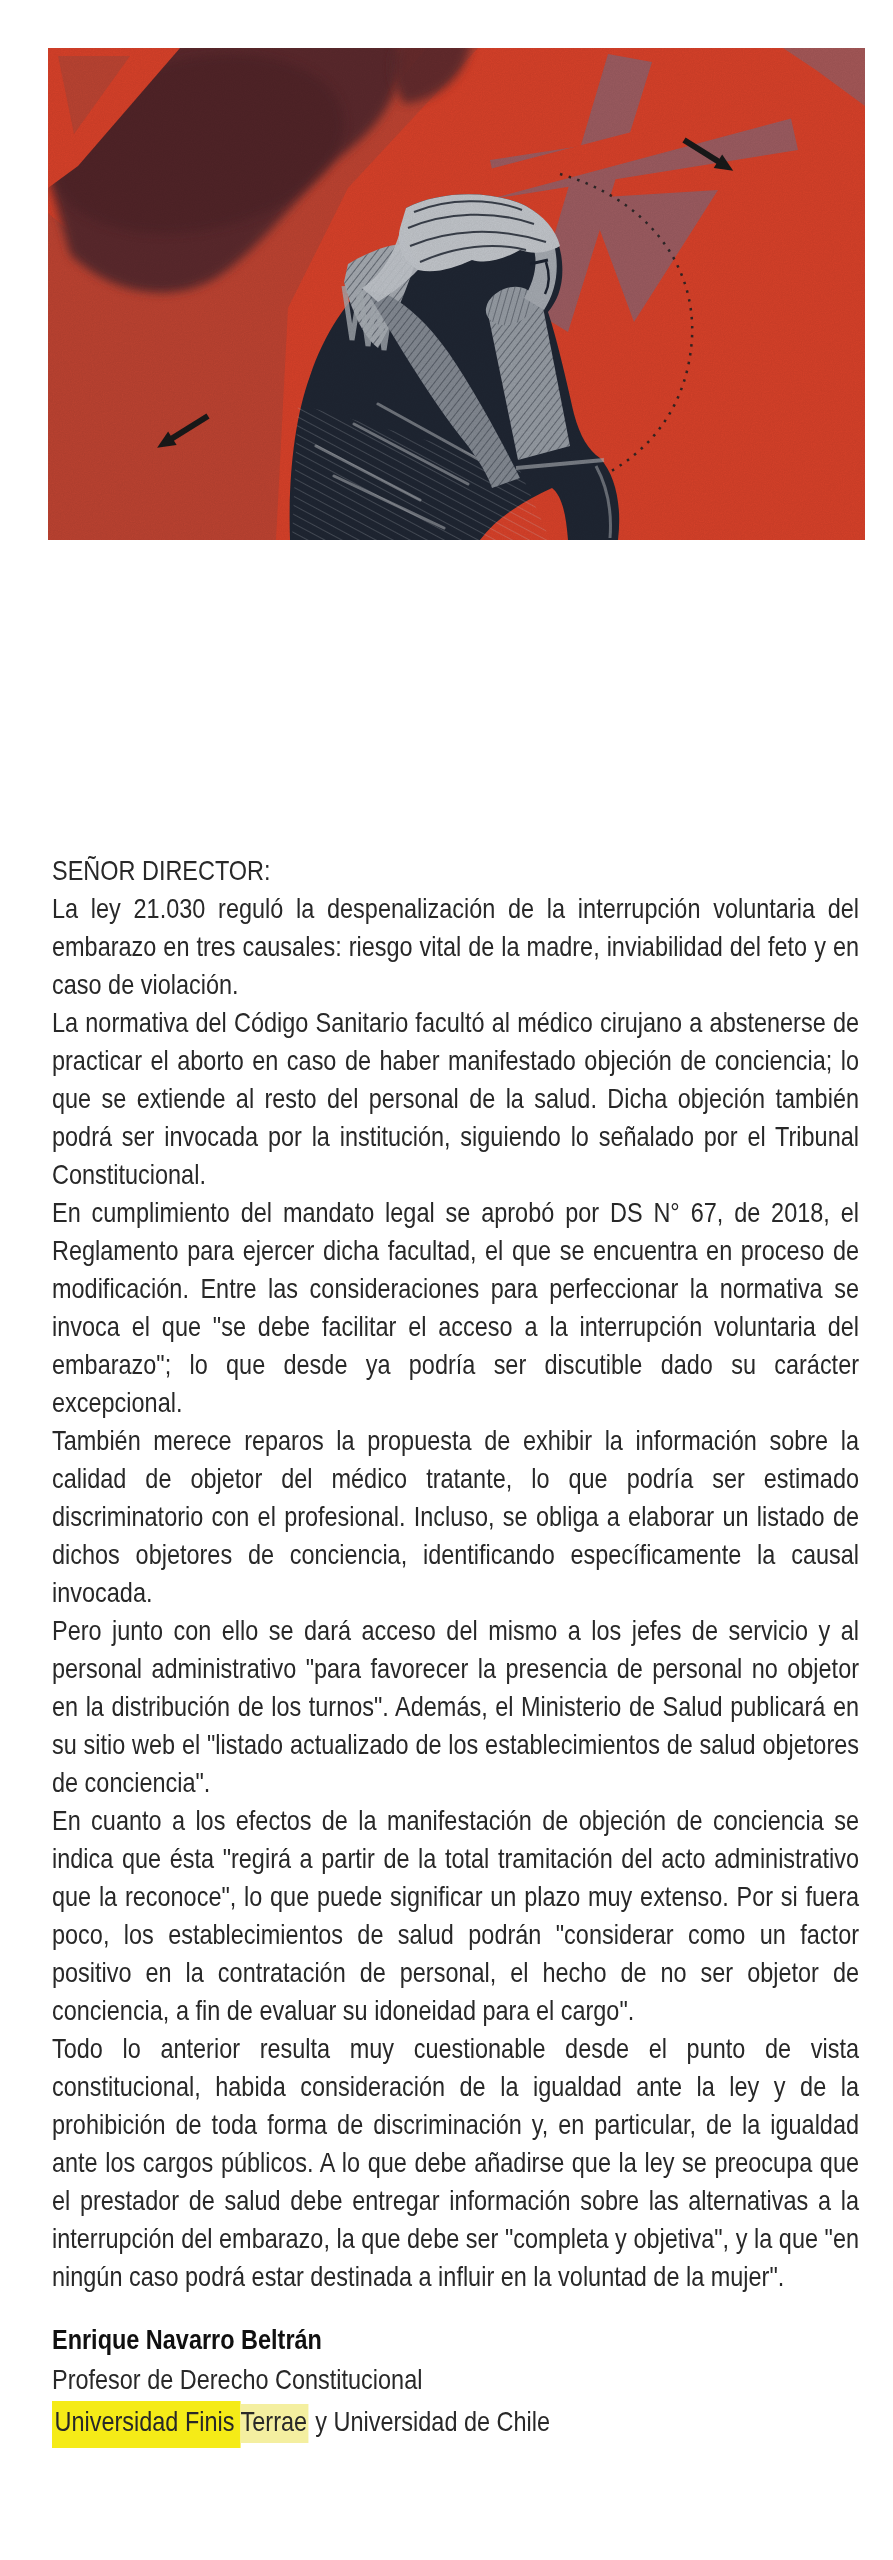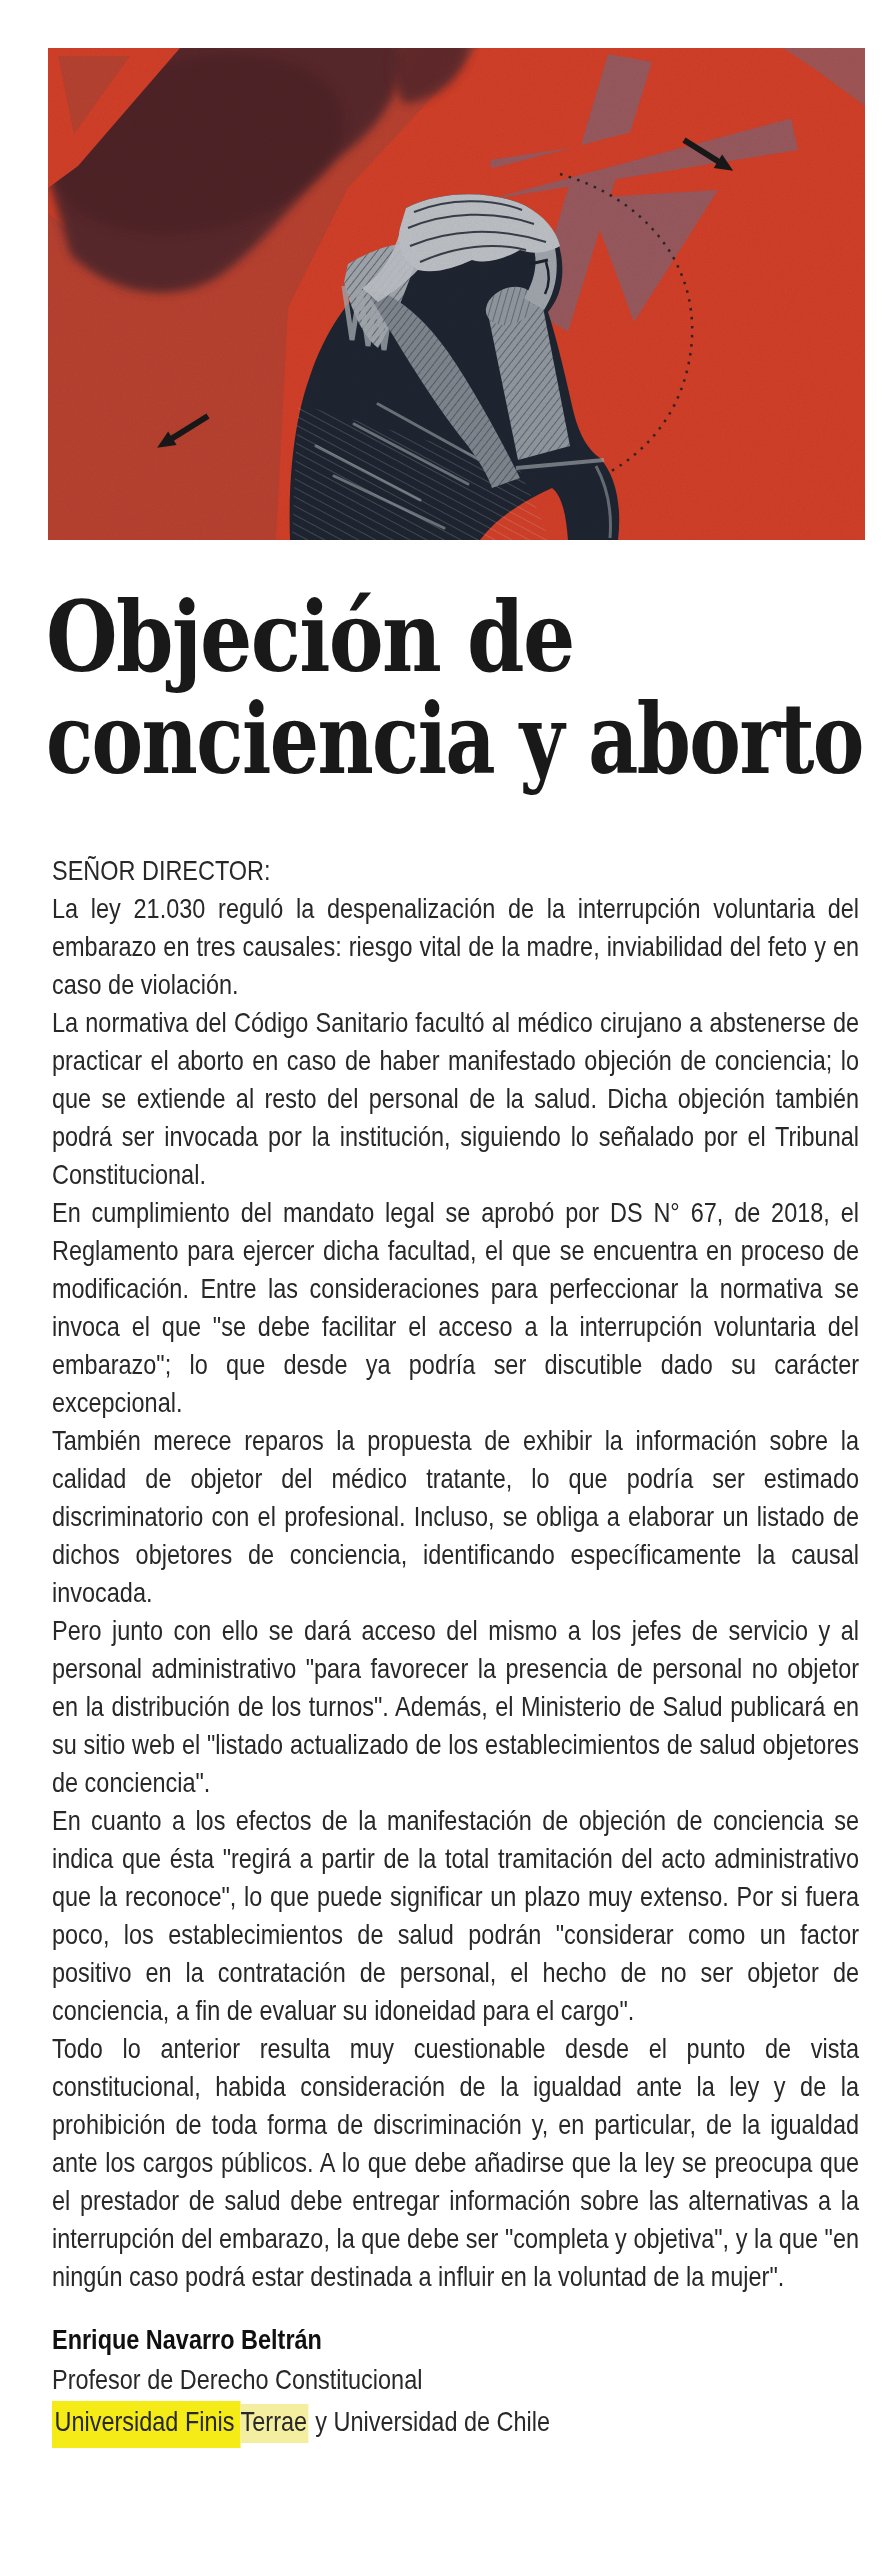--- a/index.html
+++ b/index.html
@@ -149,24 +149,20 @@
       <path d="M 352,184 C 344,210 332,228 314,240 L 330,254 C 352,240 366,226 372,220 Z" style="fill:var(--c-hair)" opacity="0.9"></path>
 
       <line x1="468" y1="420" x2="556" y2="412" stroke="#b9bdc2" stroke-width="4" opacity="0.6"></line>
 
       <path d="M 548,418 C 560,440 564,464 562,490" fill="none" stroke="#b9bdc2" stroke-width="3" opacity="0.5"></path>
     </g>
 
     <rect x="0" y="0" width="817" height="492" filter="url(#grain)" opacity="0.09"></rect>
   </svg>
 
-  <h1 class="headline">
-    <span class="hl-line hl-line1">Objeción de</span>
-    <span class="hl-line hl-line2">conciencia y aborto</span>
-  </h1>
 
   <div class="bodywrap">
     <div class="salutation">SEÑOR DIRECTOR:</div>
     <div class="letter-paragraphs">
         <p>La ley 21.030 reguló la despenalización de la interrupción voluntaria del embarazo en tres causales: riesgo vital de la madre, inviabilidad del feto y en caso de violación.</p>
         <p>La normativa del Código Sanitario facultó al médico cirujano a abstenerse de practicar el aborto en caso de haber manifestado objeción de conciencia; lo que se extiende al resto del personal de la salud. Dicha objeción también podrá ser invocada por la institución, siguiendo lo señalado por el Tribunal Constitucional.</p>
         <p>En cumplimiento del mandato legal se aprobó por DS N° 67, de 2018, el Reglamento para ejercer dicha facultad, el que se encuentra en proceso de modificación. Entre las consideraciones para perfeccionar la normativa se invoca el que "se debe facilitar el acceso a la interrupción voluntaria del embarazo"; lo que desde ya podría ser discutible dado su carácter excepcional.</p>
         <p>También merece reparos la propuesta de exhibir la información sobre la calidad de objetor del médico tratante, lo que podría ser estimado discriminatorio con el profesional. Incluso, se obliga a elaborar un listado de dichos objetores de conciencia, identificando específicamente la causal invocada.</p>
         <p>Pero junto con ello se dará acceso del mismo a los jefes de servicio y al personal administrativo "para favorecer la presencia de personal no objetor en la distribución de los turnos". Además, el Ministerio de Salud publicará en su sitio web el "listado actualizado de los establecimientos de salud objetores de conciencia".</p>
         <p>En cuanto a los efectos de la manifestación de objeción de conciencia se indica que ésta "regirá a partir de la total tramitación del acto administrativo que la reconoce", lo que puede significar un plazo muy extenso. Por si fuera poco, los establecimientos de salud podrán "considerar como un factor positivo en la contratación de personal, el hecho de no ser objetor de conciencia, a fin de evaluar su idoneidad para el cargo".</p>

